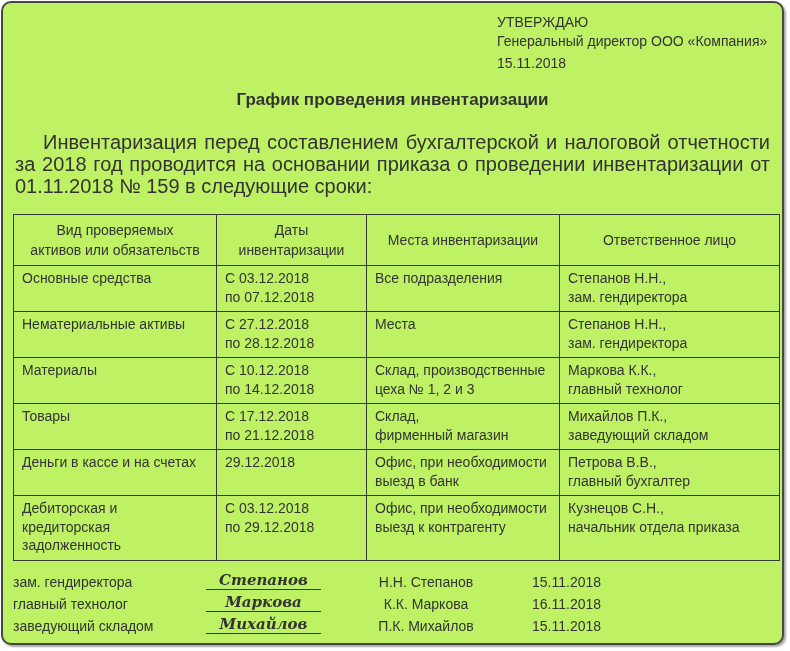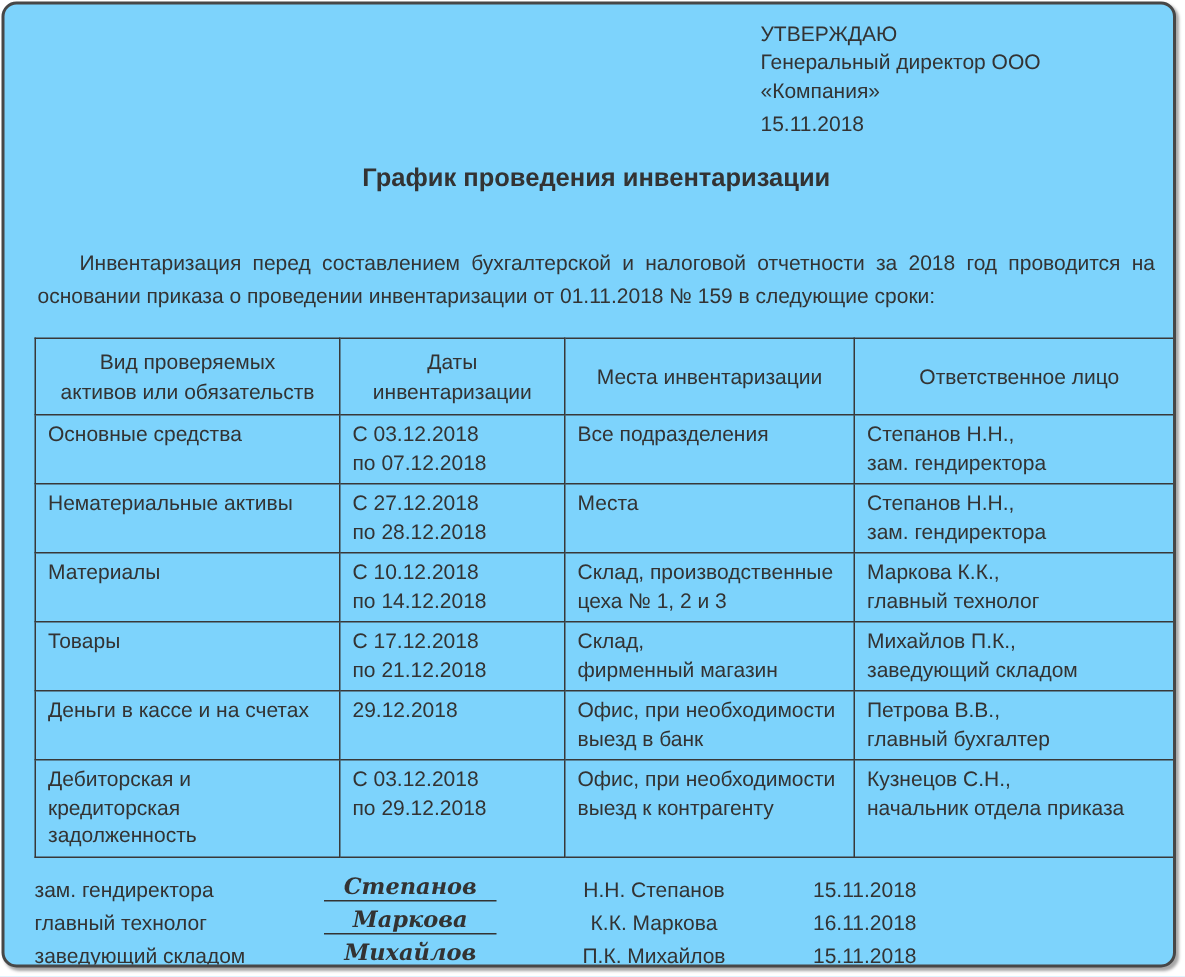--- a/index.html
+++ b/index.html
@@ -1,39 +1,39 @@
 <!DOCTYPE html>
 <html lang="ru"><head>
 <meta charset="utf-8">
 <style>
   * { margin:0; padding:0; box-sizing:border-box; }
   html,body { width:790px; height:651px; background:#ffffff; }
   body { font-family:"Liberation Sans", sans-serif; color:#333; position:relative; }
   .page{
     position:absolute; top:1px; left:1px; width:783px; height:644px;
-    background:#7dd3fc; border:2px solid #474747; border-radius:10px;
+    background:#bef264; border:2px solid #474747; border-radius:10px;
     box-shadow:2px 2px 2px rgba(0,0,0,0.35);
-    padding:10px 10px 0 20px; overflow:hidden;
+    padding:10px 10px 0 10px; overflow:hidden;
   }
   
   .approval{ margin-left:484px; font-size:14px; line-height:19px; }
   .approval .sig-row{ display:flex; align-items:flex-end; margin-top:1px; }
   .sig-line{
     display:inline-block; border-bottom:1.5px solid #333; text-align:center;
     font-family:"DejaVu Serif", serif; font-style:italic; font-weight:bold;
     font-size:15px; line-height:17px;
   }
   .approval .sig-line{ width:124px; }
   .approval .paren{ margin-left:14px; }
   .approval .appr-date{ margin-top:3px; }
   
   .title{ text-align:center; font-size:17px; font-weight:bold; margin-top:17px; }
   
   .intro{
-    margin:35px 2px 0 2px; font-size:14px; line-height:22px;
+    margin:21px 2px 0 2px; font-size:20px; line-height:22px;
     text-align:justify; text-indent:28px;
   }
   
   table{ border-collapse:collapse; table-layout:fixed; width:766px; margin-top:17px; }
   th,td{ border:1px solid #383838; font-size:14px; font-weight:normal; }
   th{ text-align:center; vertical-align:middle; padding:5px 6px; line-height:20px; white-space:pre-line; }
   td{ text-align:left; vertical-align:top; padding:3px 8px 5px 8px; line-height:18.5px; white-space:pre-line; }
   
   .ack{ margin-top:9px; font-size:14px; }
   .ack-heading{ line-height:20px; }

